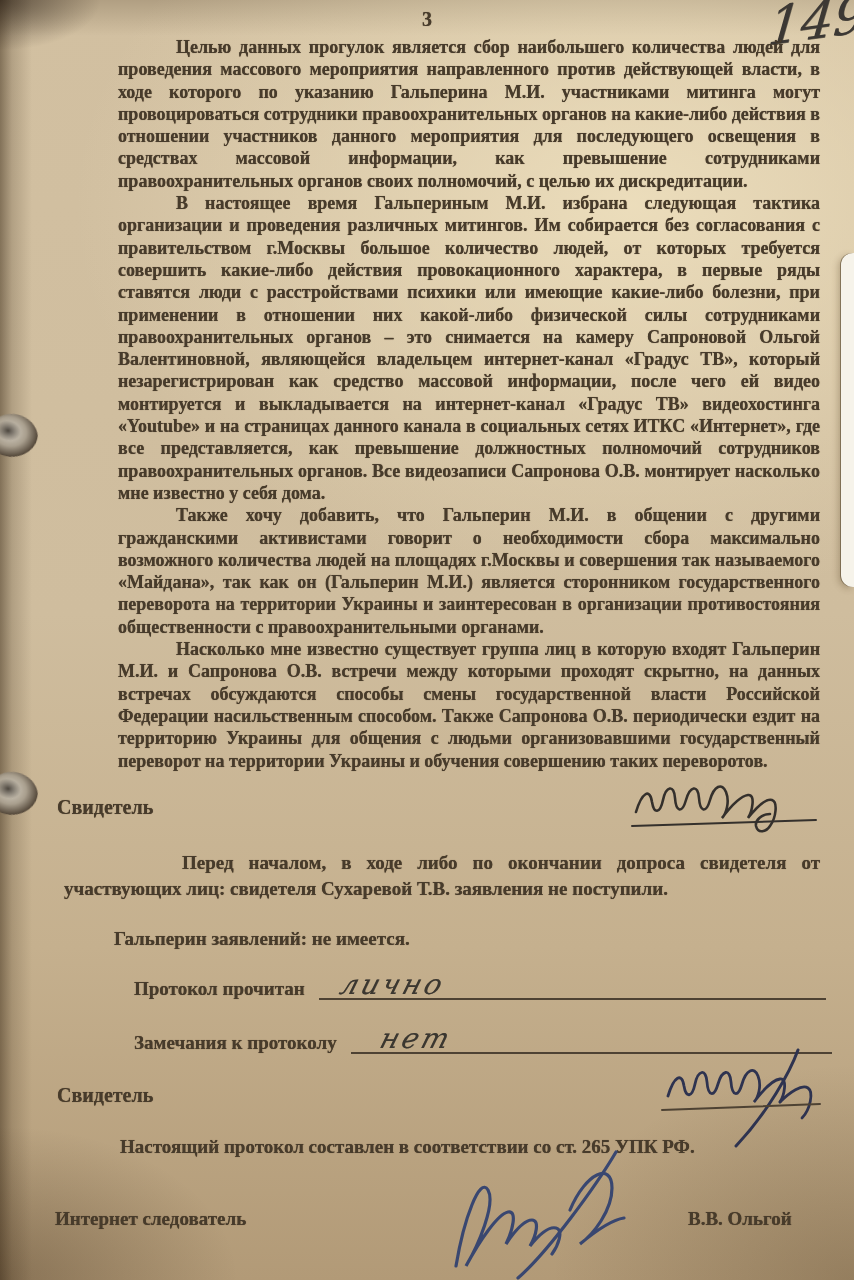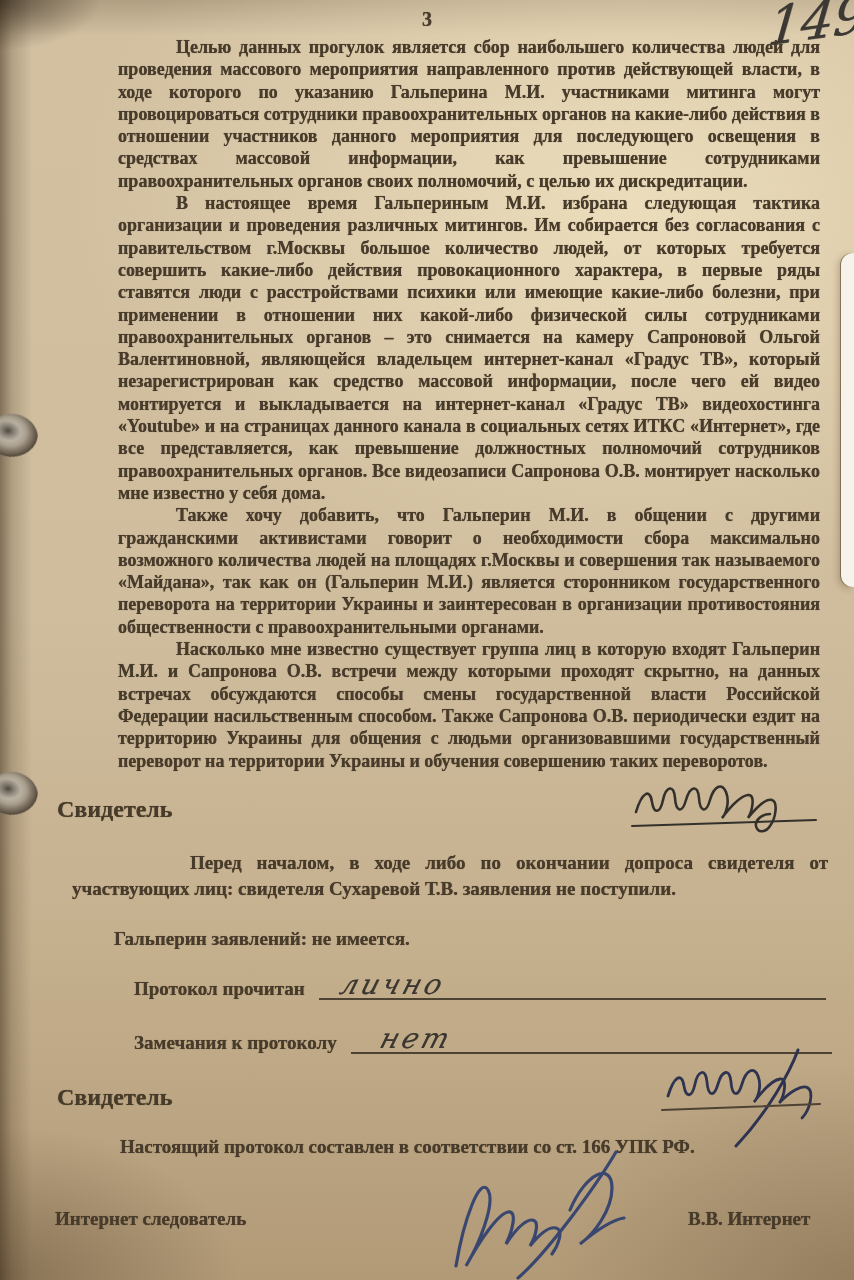--- a/index.html
+++ b/index.html
@@ -34,23 +34,23 @@
     transform:rotate(-8deg) skewX(-14deg);
     text-shadow:0.5px 0.5px 0 rgba(40,36,32,0.6);
   }
   .body-text{
     position:absolute;top:36px;left:118px;width:702px;
     font-size:18px;line-height:22.3px;
     text-align:justify;
   }
   .body-text p{margin:0;text-indent:58px;}
   .sig-row{position:absolute;}
-  .label{font-size:24px;}
+  .label{font-size:20px;}
   .statement{
-    position:absolute;top:850px;left:72px;width:756px;
+    position:absolute;top:850px;left:64px;width:756px;
     font-size:19px;line-height:26px;text-align:justify;
     text-indent:118px;
   }
   .content-line{position:absolute;top:928px;left:114px;font-size:19px;}
   .form-row{
     position:absolute;left:114px;display:flex;align-items:flex-end;
     font-size:19px;
     margin-left:20px;
   }
   .form-row .fill-line{
@@ -137,27 +137,27 @@
   </div>
   <svg class="sig" style="top:1038px;left:640px;" width="200" height="110" viewBox="0 0 200 110">
     <g fill="none" stroke="#2e3350" stroke-width="2.8" stroke-linecap="round">
       <path d="M28 58 C34 38,42 34,44 48 C46 60,52 60,55 46 C58 32,66 30,67 44 C68 58,74 60,78 46 C82 32,90 30,91 44 C92 58,98 60,102 46 C106 32,114 28,118 38 C122 48,118 60,114 64 C120 56,132 42,140 41 C148 40,144 58,140 64"></path>
       <path d="M158 12 C150 34,128 74,96 108" stroke-width="3"></path>
       <path d="M140 64 C150 54,162 46,168 50 C174 54,170 72,162 80"></path>
       <path d="M22 72 L180 66" stroke="#4e4233" stroke-width="2"></path>
     </g>
   </svg>
 
-  <div class="compiled scan-text">Настоящий протокол составлен в соответствии со ст. 166 УПК РФ.</div>
+  <div class="compiled scan-text">Настоящий протокол составлен в соответствии со ст. 265 УПК РФ.</div>
 
   <div class="inv-label scan-text">Интернет следователь</div>
 
   <svg class="sig" style="top:1148px;left:420px;" width="230" height="132" viewBox="0 0 230 132">
     <g fill="none" stroke="#2c3e70" stroke-width="3.2" stroke-linecap="round" opacity="0.9">
       <path d="M36 118 C44 70,60 28,68 42 C76 56,58 98,46 118 C60 92,78 66,88 64 C98 62,92 84,86 96 C94 84,104 72,112 72 C120 72,116 88,110 98 C118 88,128 78,136 80 C144 82,138 98,132 106"></path>
       <path d="M196 4 C176 38,128 104,98 130"></path>
       <path d="M150 62 C166 24,192 14,192 40 C192 62,174 86,160 96 C172 86,190 72,204 70"></path>
     </g>
   </svg>
 
-  <div class="inv-name scan-text">В.В. Интернет</div>
+  <div class="inv-name scan-text">В.В. Ольгой</div>
 
 </div>
 
 </body></html>

